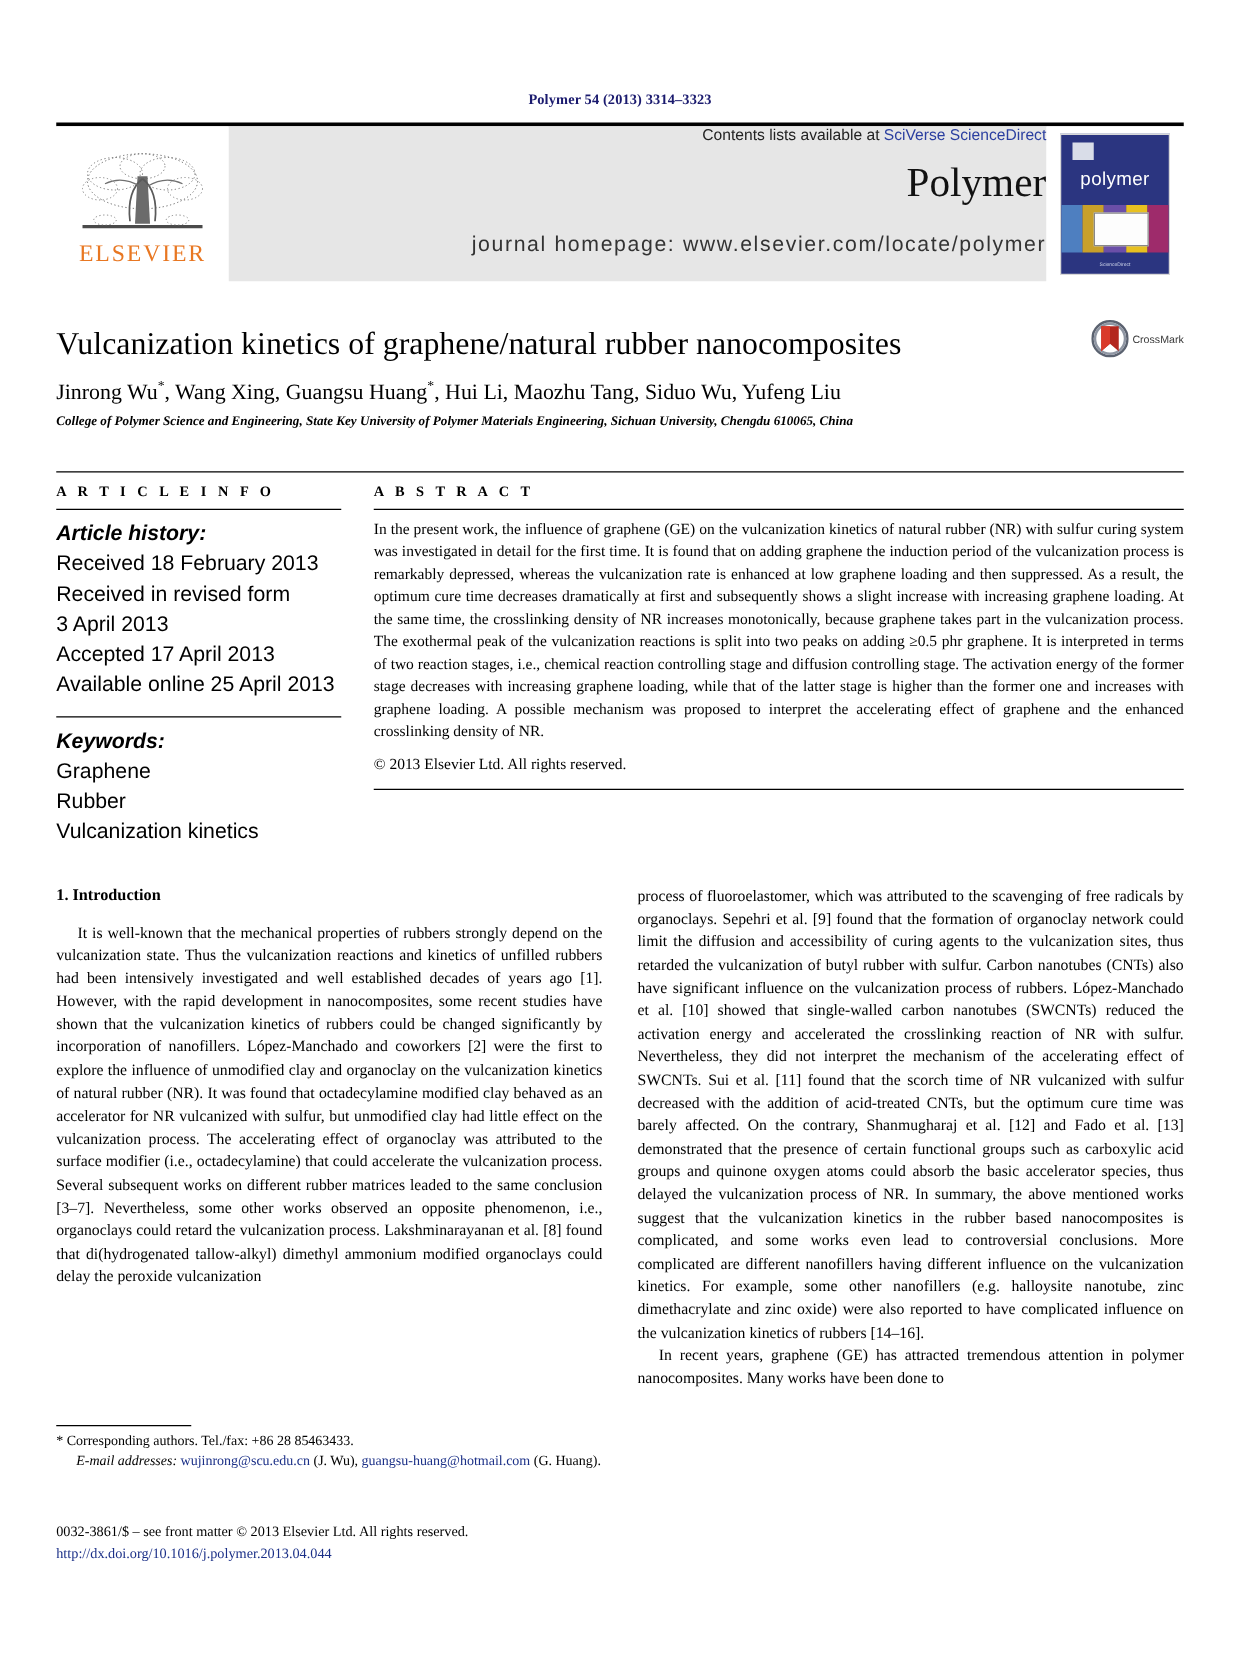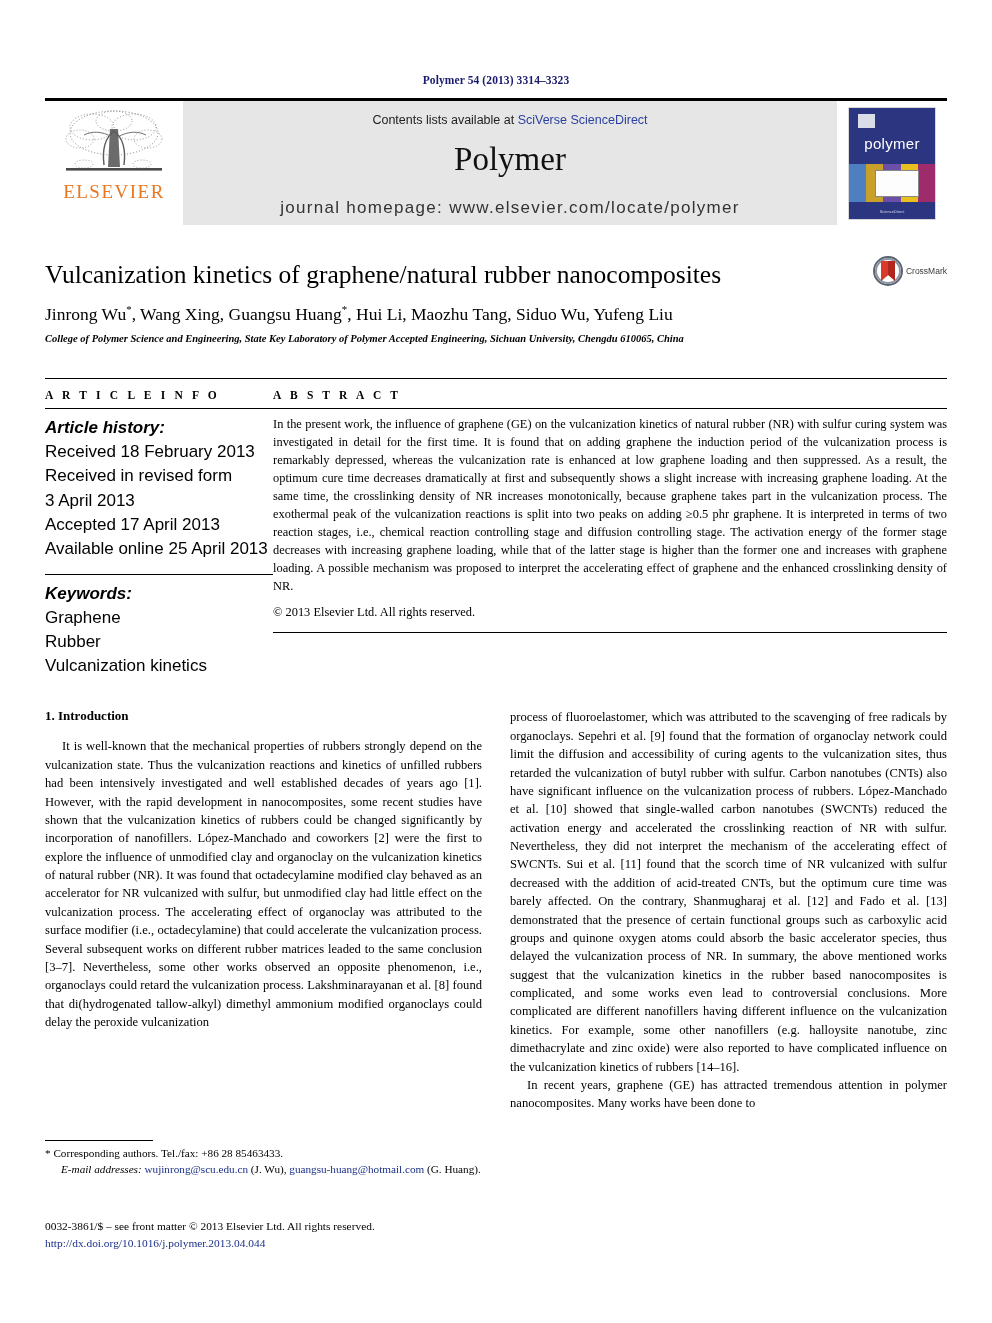--- a/index.html
+++ b/index.html
@@ -34,41 +34,40 @@
     height: 127px;
     display: flex;
     align-items: stretch;
   }
   .elsevier-cell {
     width: 138px;
     flex: 0 0 138px;
     display: flex;
     flex-direction: column;
     align-items: center;
-    justify-content: flex-start;
+    justify-content: center;
     padding-top: 6px;
     background: #fff;
   }
   .tree-svg { display:block; }
   .elsevier-word {
     font-family: "Liberation Serif", serif;
     color: #E87722;
     font-size: 19px;
     letter-spacing: 1.5px;
     line-height: 1;
     margin-top: 1px;
   }
   .journal-cell {
     flex: 1 1 auto;
     background: #e6e6e6;
     display: flex;
     flex-direction: column;
-    align-items: center;
+    align-items: flex-end;
     justify-content: flex-start;
-    padding-top: 12px;
     position: relative;
   }
   .contents-line {
     font-family: "Liberation Sans", sans-serif;
     font-size: 12.5px;
     color: #222;
   }
   .contents-line .sd { color: #2b3fa0; }
   .journal-name {
     font-family: "Liberation Serif", serif;
@@ -154,20 +153,21 @@
     font-family: "Liberation Sans", sans-serif;
     font-size: 8.5px; font-weight: normal; color: #3a3a3a;
   }
 
   
   .info-abstract {
     margin: 34px 45px 0 45px;
     border-top: 1px solid #000;
     padding-top: 10px;
     display: flex;
+    gap: 26px;
   }
   .col-info { width: 228px; flex: 0 0 228px; }
   .col-abstract { flex: 1 1 auto; }
   .sec-head {
     font-family: "Liberation Serif", serif;
     font-weight: bold;
     font-size: 11.5px;
     letter-spacing: 3.2px;
     margin: 0 0 7px 0;
   }
@@ -308,21 +308,21 @@
       <svg width="30" height="30" viewBox="0 0 30 30">
         <circle cx="15" cy="15" r="14" fill="#ffffff" stroke="#5b6270" stroke-width="2"></circle>
         <circle cx="15" cy="15" r="12" fill="none" stroke="#8f96a3" stroke-width="2"></circle>
         <path d="M8 5 L22 5 L22 25 L15 19 L8 25 Z" fill="#b3261e"></path>
         <path d="M15 5 L15 19 L8 25 L8 5 Z" fill="#d93a2b"></path>
       </svg>
       <span class="crossmark-label">CrossMark</span>
     </div>
 
     <div class="authors">Jinrong Wu<sup>*</sup>, Wang Xing, Guangsu Huang<sup>*</sup>, Hui Li, Maozhu Tang, Siduo Wu, Yufeng Liu</div>
-    <div class="affiliation">College of Polymer Science and Engineering, State Key Laboratory of Polymer Accepted Engineering, Sichuan University, Chengdu 610065, China</div>
+    <div class="affiliation">College of Polymer Science and Engineering, State Key University of Polymer Materials Engineering, Sichuan University, Chengdu 610065, China</div>
   </div>
 
   <div class="info-abstract">
 
     <div class="col-info">
       <div class="sec-head">A R T I C L E   I N F O</div>
       <div class="rule"></div>
       <div class="info-body">
         <div class="ital">Article history:</div>
         <div>Received 18 February 2013</div>

